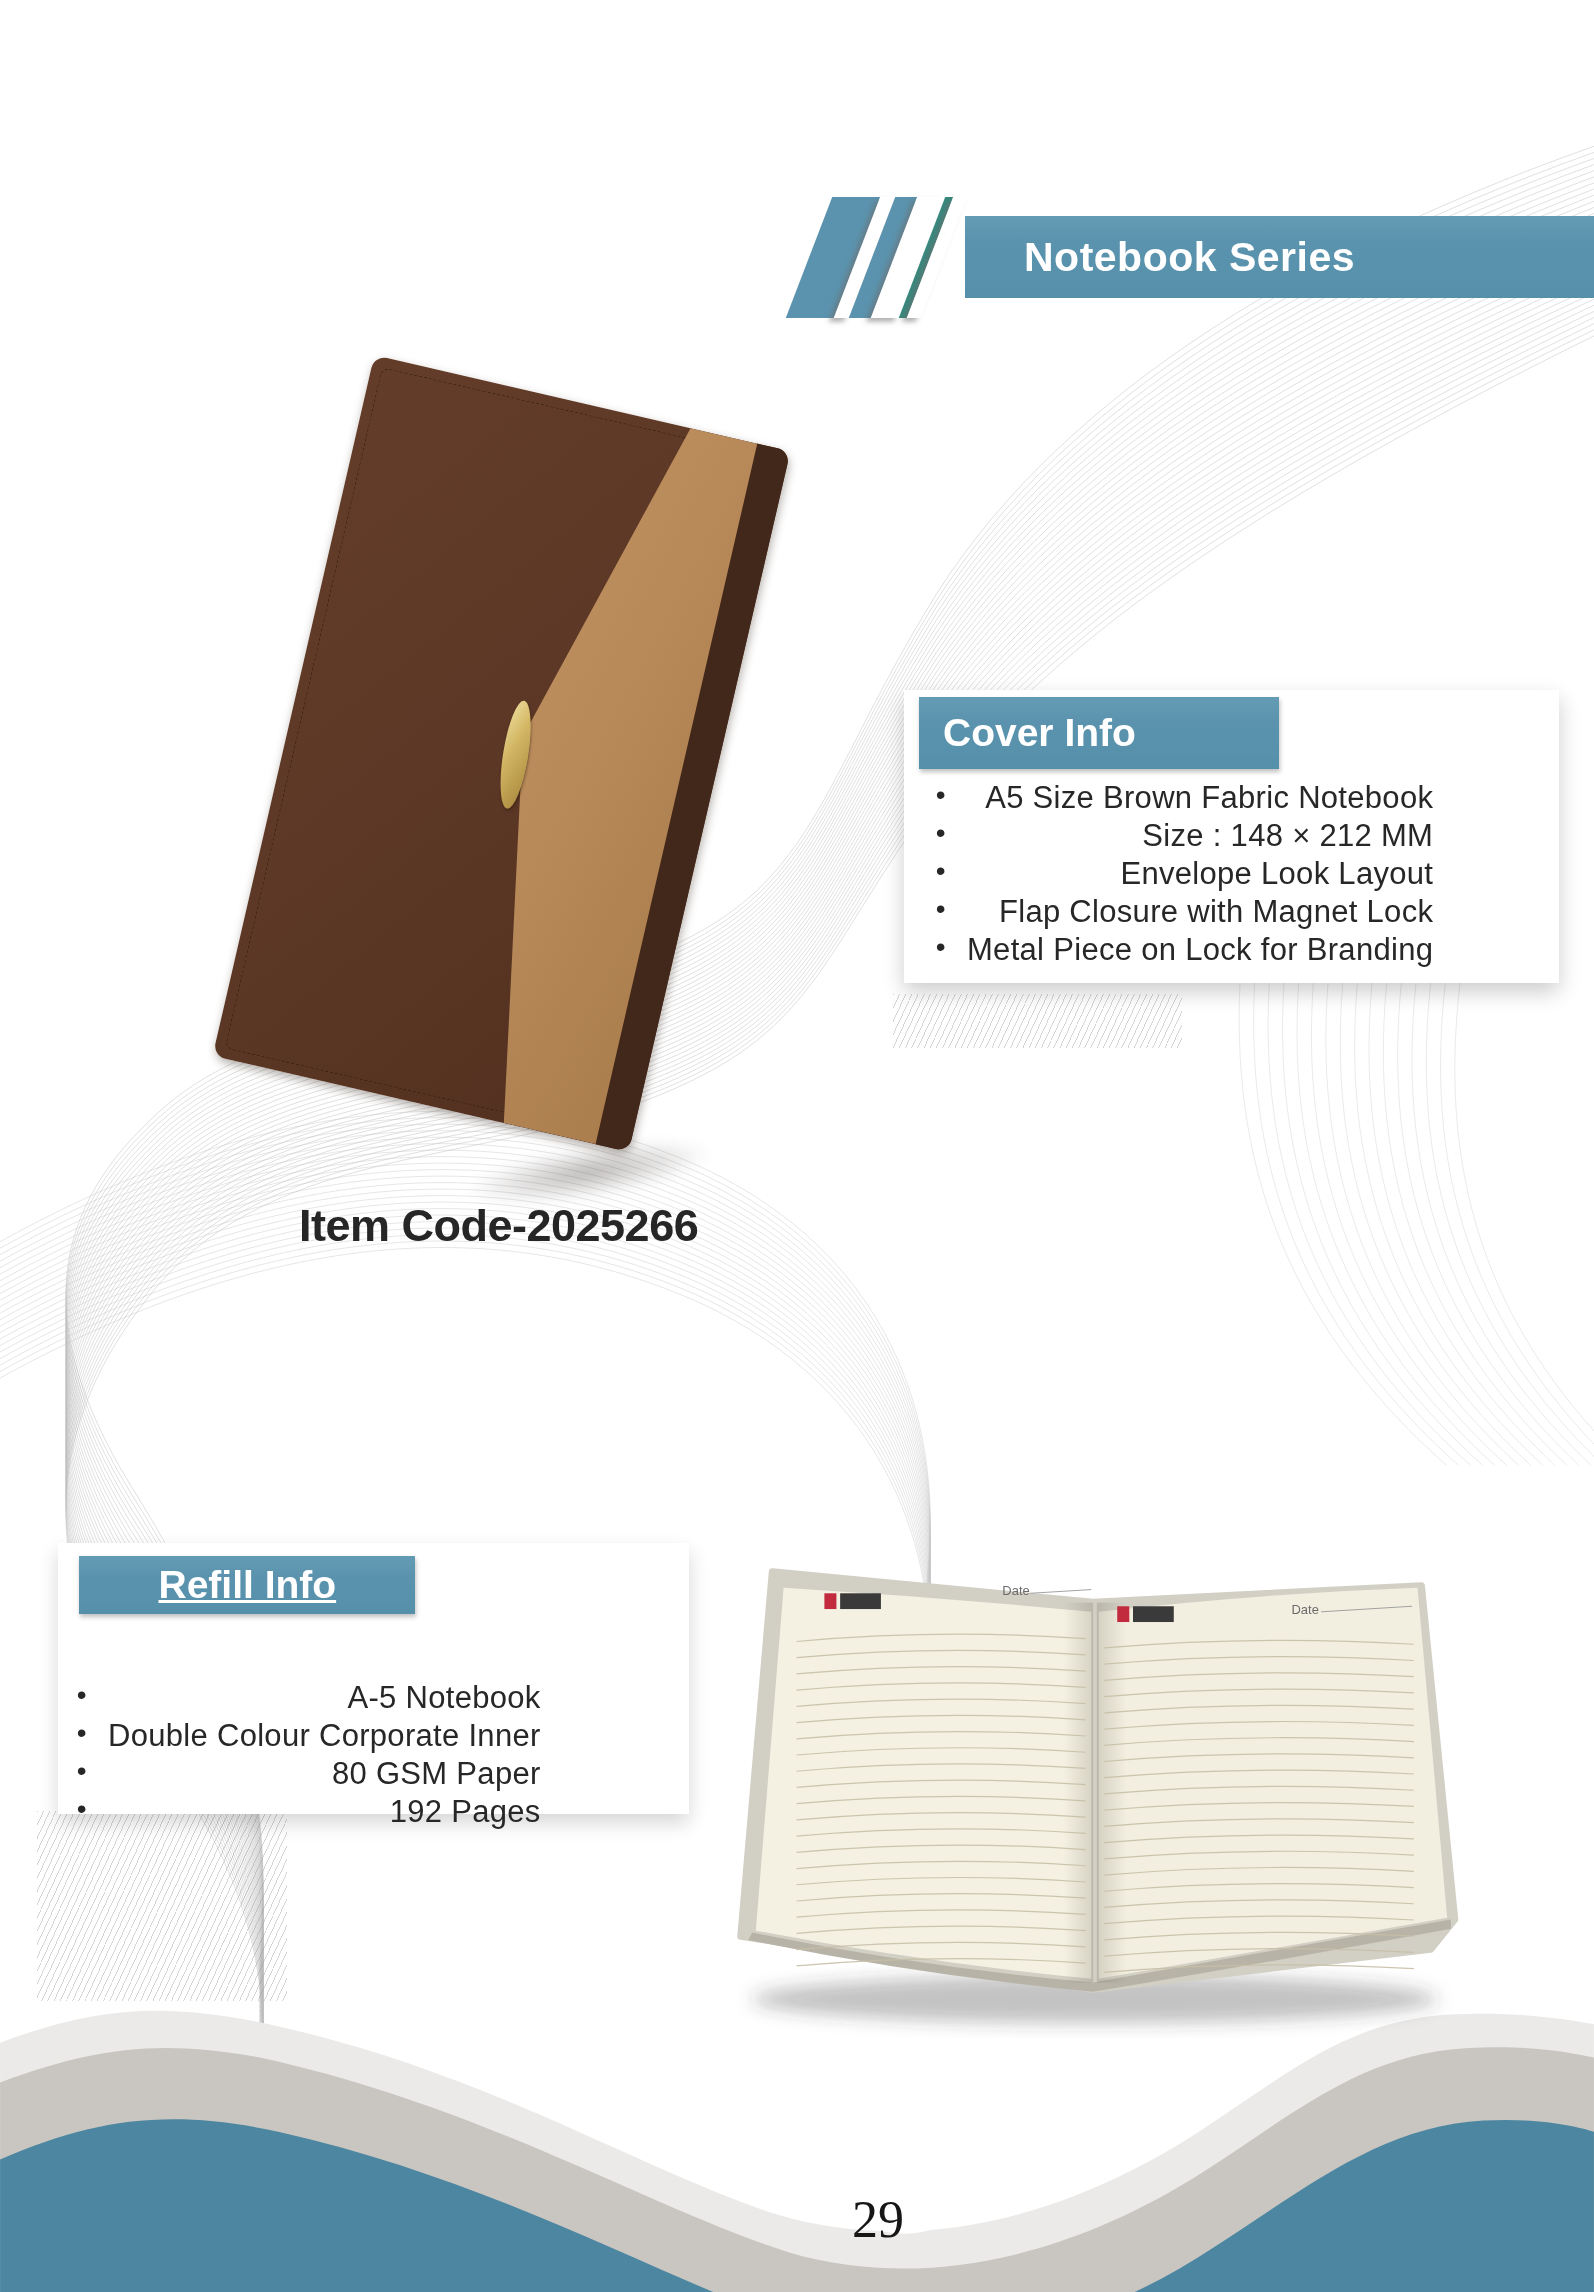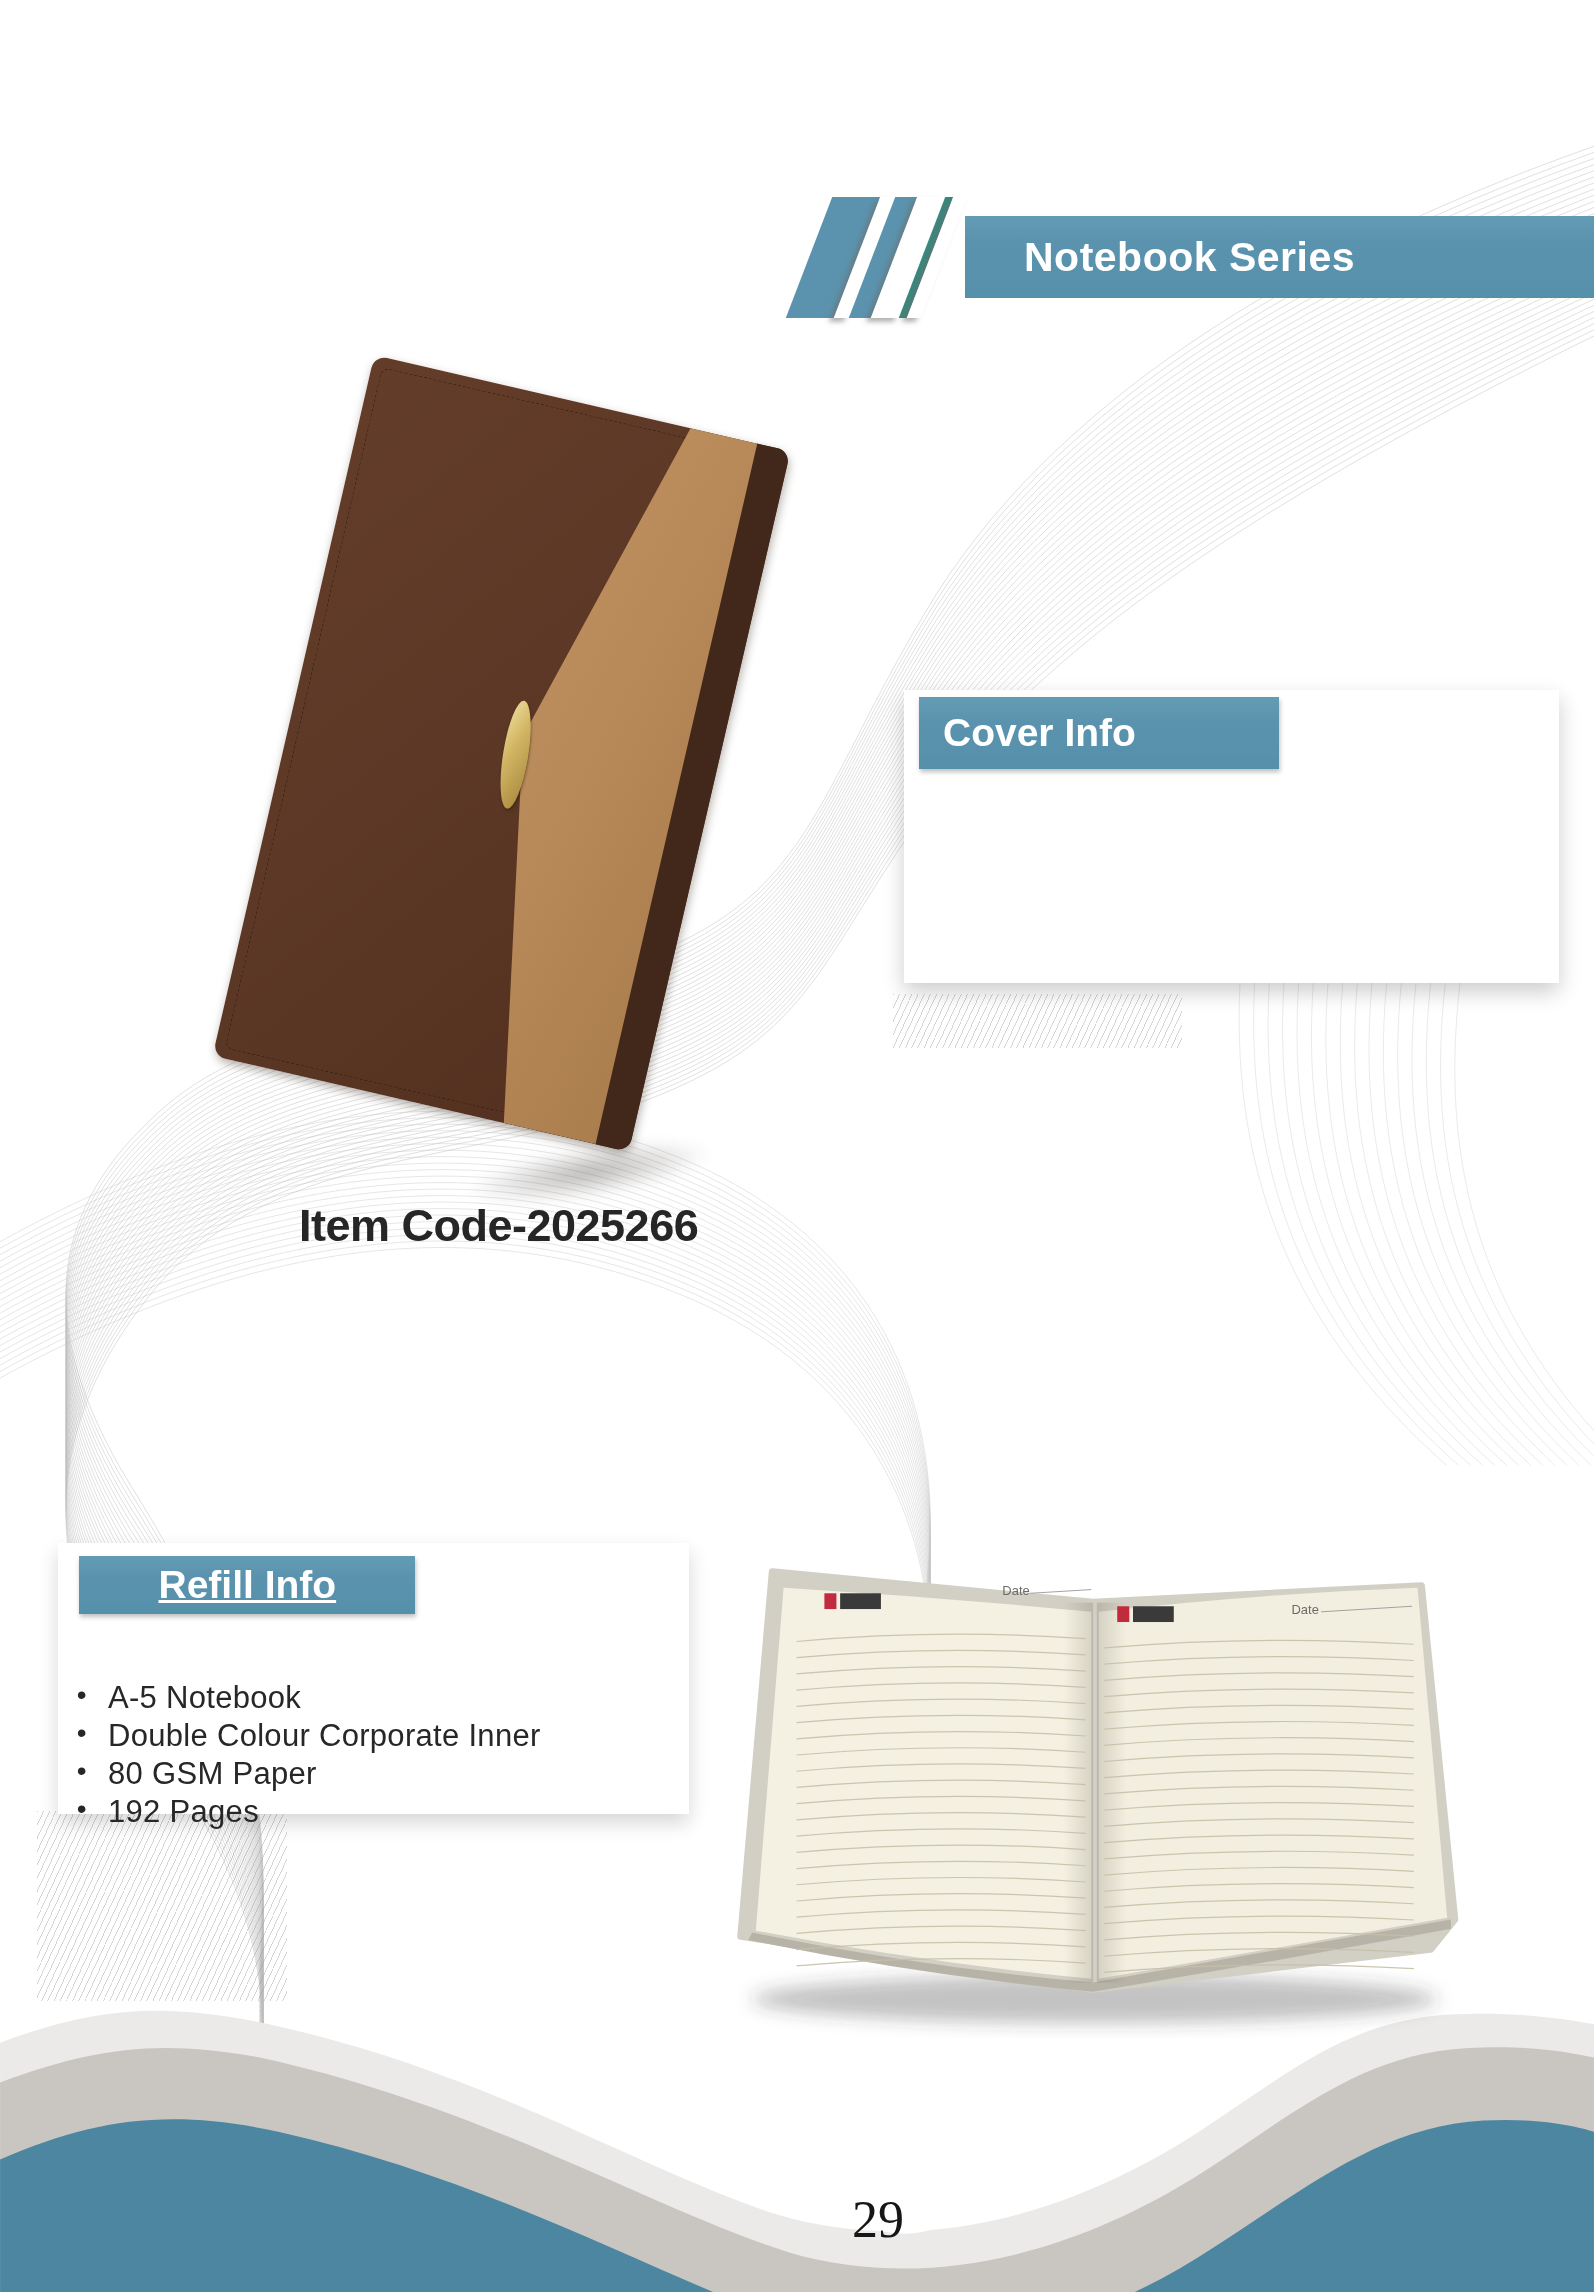--- a/index.html
+++ b/index.html
@@ -1,17 +1,17 @@
 <!DOCTYPE html>
 <html style="font-size:15px"><head>
 <meta charset="utf-8">
 <style>
   html,body{margin:0;padding:0;background:#888;}
   .page{position:relative;width:1594px;height:2293px;background:#ffffff;overflow:hidden;
-        font-family:"Liberation Sans",sans-serif;margin:0 auto;}
+        font-family:"Liberation Sans",sans-serif;margin:0 auto;text-align:right;}
   
   #deco{position:absolute;left:0;top:0;z-index:1;pointer-events:none;}
   .hatch{position:absolute;z-index:1;pointer-events:none;
          background:repeating-linear-gradient(115deg,rgba(150,150,150,.40) 0 0.9px,transparent 0.9px 5.6px);}
   .hatch1{left:893px;top:994px;width:289px;height:54px;}
   .hatch2{left:37px;top:1811px;width:250px;height:190px;}
   
   .stripes{position:absolute;left:809px;top:197px;height:121px;display:flex;z-index:3;
            transform:skewX(-21deg);}
   .stripes>div{height:100%;}
@@ -313,20 +313,27 @@
     <div class="nb-stitch"></div>
     <div class="nb-flap"></div>
     <div class="nb-band"></div>
     <div class="nb-clasp"></div>
   </div>
 
   <section class="card cover-card">
     <header class="info-header">
       <span>Cover Info</span>
     </header>
+    <ul class="info-list">
+      <li>A5 Size Brown Fabric Notebook</li>
+      <li>Size : 148 × 212 MM</li>
+      <li>Envelope Look Layout</li>
+      <li>Flap Closure with Magnet Lock</li>
+      <li>Metal Piece on Lock for Branding</li>
+    </ul>
   </section>
 
   <div class="item-code">Item Code-2025266</div>
 
   <section class="card refill-card">
     <header class="info-header">
       <span>Refill Info</span>
     </header>
     <ul class="info-list">
       <li>A-5 Notebook</li>

